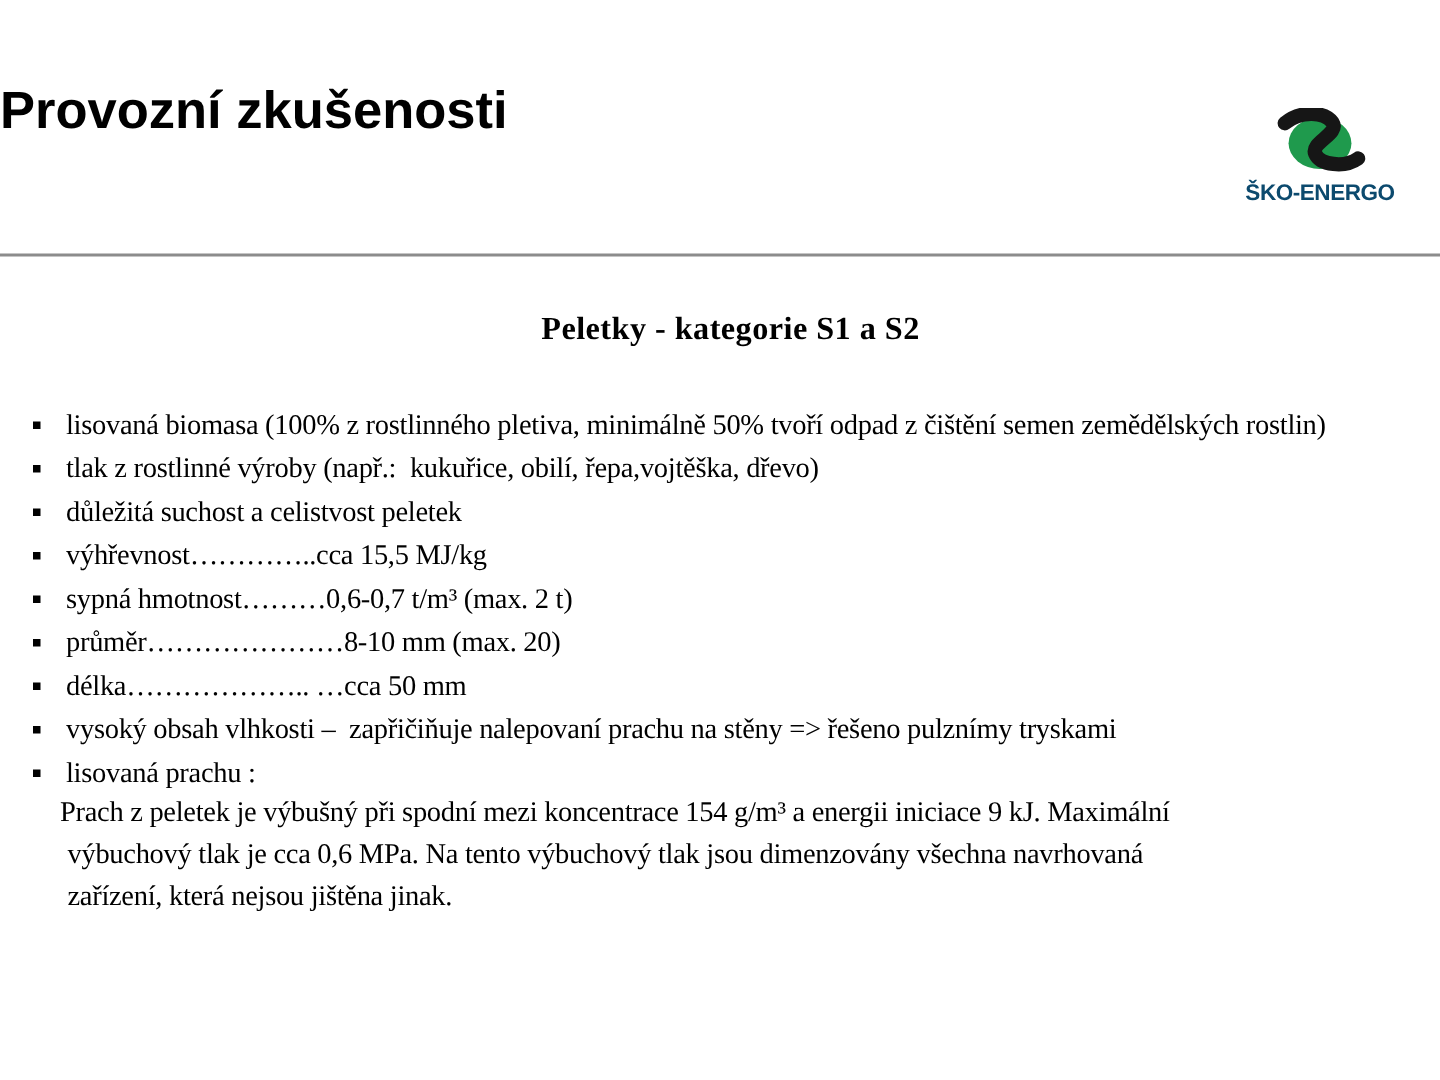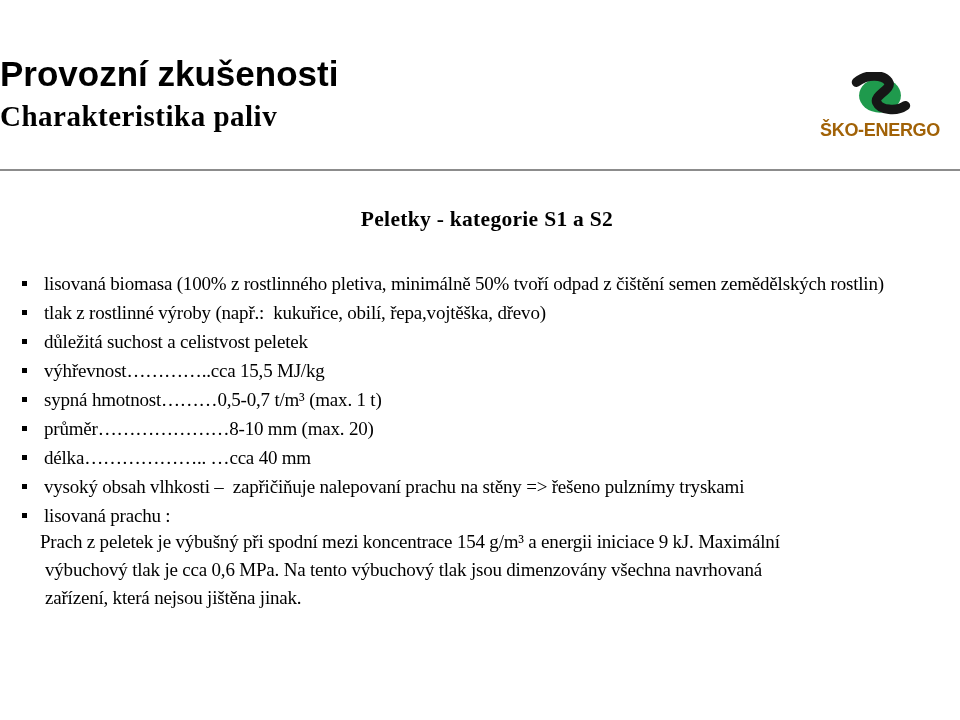--- a/index.html
+++ b/index.html
@@ -54,23 +54,23 @@
     top: 72px;
     right: 15px;
     width: 130px;
     text-align: center;
   }
   .logo svg { display: block; margin: 0 auto; }
   .logo-text {
     margin-top: 1px;
     font-family: "Liberation Sans", sans-serif;
     font-weight: bold;
-    font-size: 18px;
+    font-size: 15px;
     letter-spacing: -0.3px;
-    color: #a16207;
+    color: #0c4a6e;
     white-space: nowrap;
   }
 
   
   .section-title {
     position: absolute;
     top: 207px;
     left: 0;
     width: 910px;
     text-align: center;
@@ -119,21 +119,20 @@
   .note-line { white-space: nowrap; }
   .note-line + .note-line { padding-left: 5px; }
 </style>
 </head>
 <body>
 
 <div class="slide">
 
   <div class="title-block">
     <h1 class="main-title">Provozní zkušenosti</h1>
-    <h2 class="sub-title">Charakteristika paliv</h2>
   </div>
 
   <div class="logo">
     <svg width="64" height="47" viewBox="0 0 100 74">
       <ellipse cx="50" cy="37" rx="33" ry="27" fill="#1f9a4d"></ellipse>
       <path d="M 13,16 C 30,2 55,4 63,15 C 71,27 40,36 45,48 C 50,60 76,63 90,53" fill="none" stroke-width="15" stroke-linecap="round" stroke="#161616"></path>
     </svg>
     <div class="logo-text">ŠKO-ENERGO</div>
   </div>
 
@@ -153,29 +152,29 @@
     <li>
       <span class="bullet-marker"></span>
       <span class="bullet-text">důležitá suchost a celistvost peletek</span>
     </li>
     <li>
       <span class="bullet-marker"></span>
       <span class="bullet-text">výhřevnost…………..cca 15,5 MJ/kg</span>
     </li>
     <li>
       <span class="bullet-marker"></span>
-      <span class="bullet-text">sypná hmotnost………0,5-0,7 t/m³ (max. 1 t)</span>
+      <span class="bullet-text">sypná hmotnost………0,6-0,7 t/m³ (max. 2 t)</span>
     </li>
     <li>
       <span class="bullet-marker"></span>
       <span class="bullet-text">průměr…………………8-10 mm (max. 20)</span>
     </li>
     <li>
       <span class="bullet-marker"></span>
-      <span class="bullet-text">délka……………….. …cca 40 mm</span>
+      <span class="bullet-text">délka……………….. …cca 50 mm</span>
     </li>
     <li>
       <span class="bullet-marker"></span>
       <span class="bullet-text">vysoký obsah vlhkosti –  zapřičiňuje nalepovaní prachu na stěny =&gt; řešeno pulznímy tryskami</span>
     </li>
     <li>
       <span class="bullet-marker"></span>
       <span class="bullet-text">lisovaná prachu :</span>
     </li>
   </ul>

